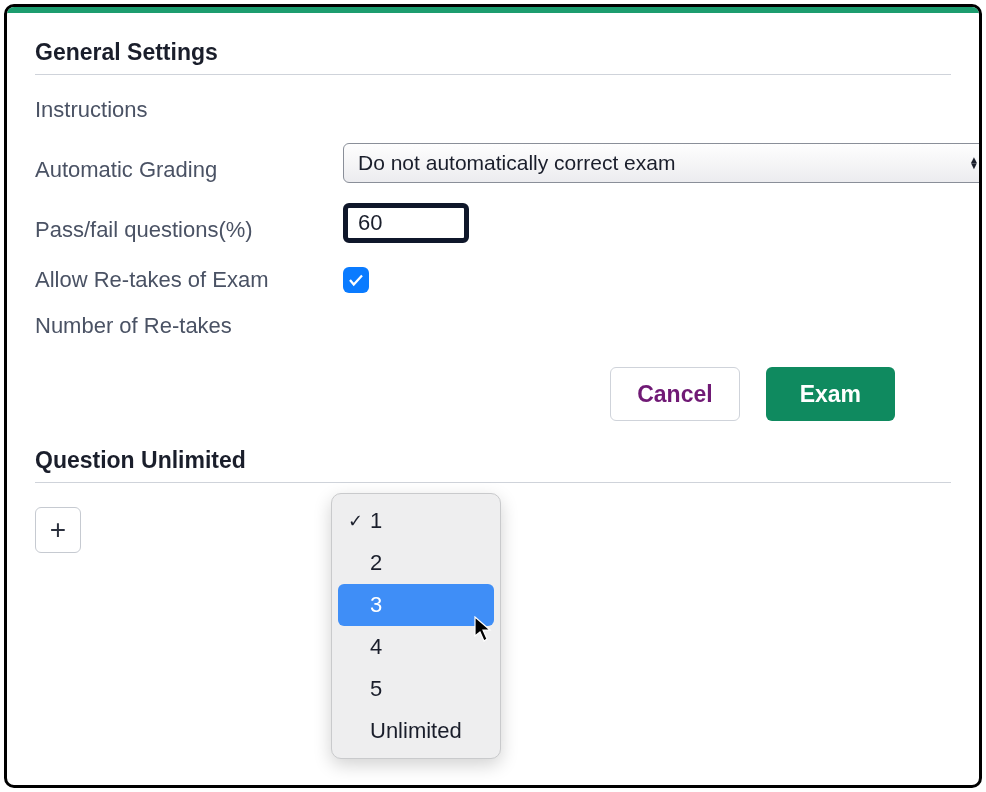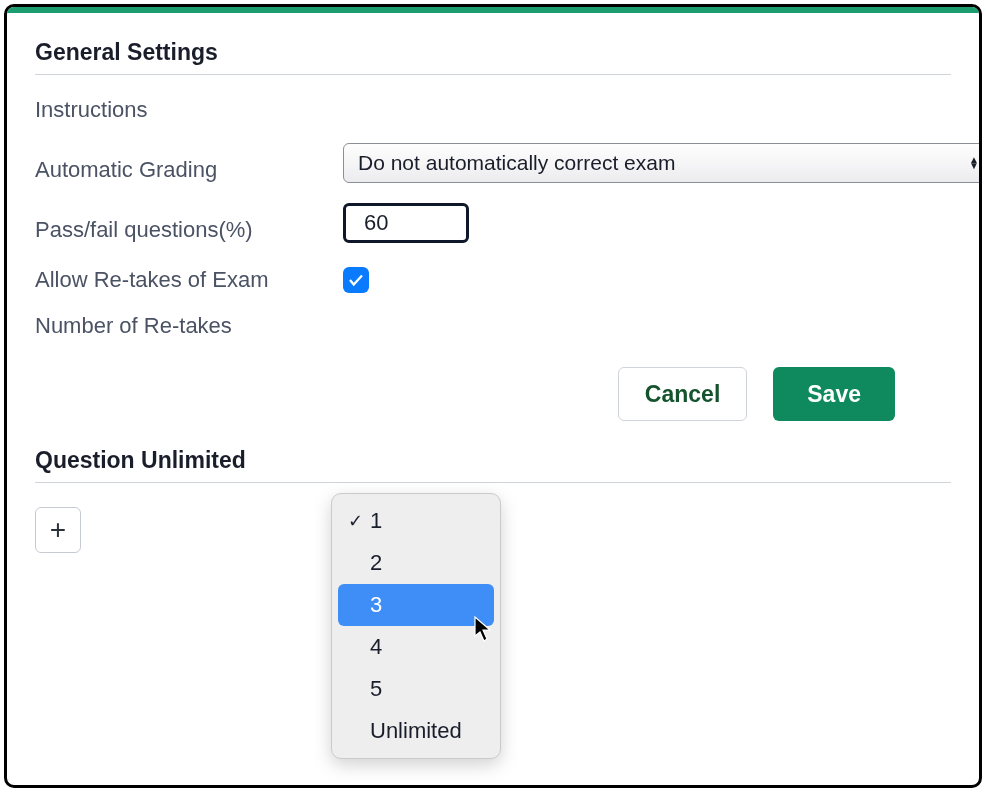--- a/index.html
+++ b/index.html
@@ -89,24 +89,24 @@
     display: flex;
     flex-direction: column;
     line-height: 6px;
     font-size: 10px;
     color: #1a1e2b;
     pointer-events: none;
   }
   .number-input {
     width: 126px;
     height: 40px;
-    border: 3px solid #0f172a;
-    border-radius: 6px;
-    font-size: 22px;
-    padding: 2px 18px;
+    border: 5px solid #0f172a;
+    border-radius: 6px;
+    font-size: 22px;
+    padding: 2px 10px;
     color: #1a1e2b;
   }
   .checkbox {
     width: 26px; height: 26px;
     border-radius: 6px;
     background: #0a7bff;
     display: inline-flex;
     align-items: center;
     justify-content: center;
     margin-top: 2px;
@@ -123,21 +123,21 @@
   .btn {
     height: 54px;
     border-radius: 6px;
     font-size: 23px;
     font-weight: 700;
     padding: 0 26px;
     cursor: pointer;
   }
   .btn-cancel {
     background: #fff;
-    color: #14532d;
+    color: #701a75;
     border: 1.5px solid #cfd3da;
   }
   .btn-save {
     background: #0f8a5f;
     color: #fff;
     border: none;
     padding: 0 34px;
   }
   .add-btn {
     width: 46px; height: 46px;
@@ -243,21 +243,21 @@
 
     <div class="form-row">
       <div class="label">Number of Re-takes</div>
       <div class="control">
         
       </div>
     </div>
 
     <div class="actions">
       <button class="btn btn-cancel">Cancel</button>
-      <button class="btn btn-save">Save</button>
+      <button class="btn btn-save">Exam</button>
     </div>
 
     <div class="section-title">Question Unlimited</div>
     <hr class="hr">
 
     <div class="add-btn">
       <span>+</span>
     </div>
 
   </div>

